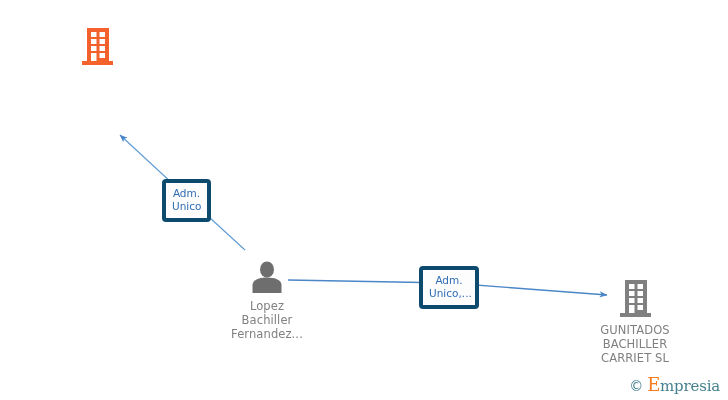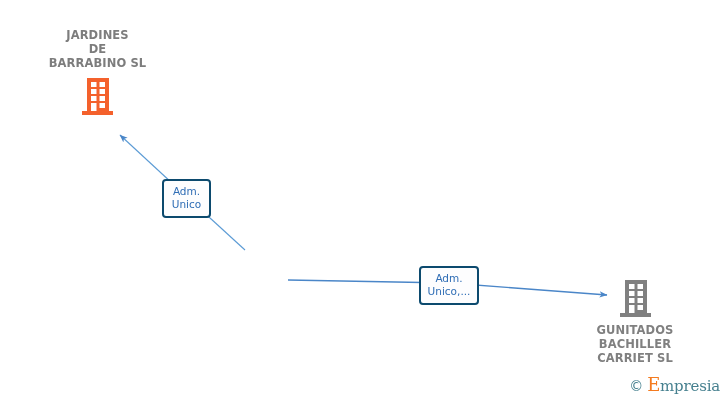--- a/index.html
+++ b/index.html
@@ -64,40 +64,39 @@
   }
   #node-person .node-label {
     margin-top: 6px;
   }
 
   
   #node-gunitados {
     left: 565px;
     top: 280px;
     width: 140px;
-    font-weight: bold;
   }
   #node-gunitados .node-label {
     margin-top: 6px;
   }
 
   .icon-wrap {
     display: flex;
     justify-content: center;
     align-items: center;
   }
 
   .building-svg { display: block; }
   .person-svg   { display: block; }
 
   
   .edge-label {
     position: absolute;
     background: #fdfdfe;
-    border: 2px solid #0c4a6e;
+    border: 4px solid #0c4a6e;
     border-radius: 4px;
     color: #2f6db5;
     font-size: 10.5px;
     line-height: 13px;
     text-align: center;
     padding: 4px 6px 5px 6px;
     box-sizing: border-box;
     white-space: pre-line;
   }
   #edge-label-1 {
@@ -154,43 +153,53 @@
       <line x1="186" y1="196" x2="120" y2="135" stroke="#5b9bd5" stroke-width="1.1" marker-end="url(#arrow-blue)"></line>
     </g>
 
     <g>
       <line x1="288" y1="280" x2="449" y2="283" stroke="#4a86c8" stroke-width="1.4"></line>
       <line x1="449" y1="283" x2="607" y2="295" stroke="#4a86c8" stroke-width="1.4" marker-end="url(#arrow-blue)"></line>
     </g>
   </svg>
 
   <div class="node" id="node-jardines">
-    <div class="node-label bold">JARDINES
-DE
-BARRABINO SL</div>
     <div class="icon-wrap">
       <svg class="building-svg" width="35" height="37" viewBox="0 0 35 37" xmlns="http://www.w3.org/2000/svg">
 
         <rect x="7" y="0" width="22" height="33" fill="#f4612c"></rect>
 
         <rect x="2" y="33" width="31" height="4" fill="#f4612c"></rect>
 
         <rect x="11" y="4" width="5.5" height="5" fill="#ffffff"></rect>
         <rect x="19.5" y="4" width="5.5" height="5" fill="#ffffff"></rect>
         <rect x="11" y="11" width="5.5" height="5" fill="#ffffff"></rect>
         <rect x="19.5" y="11" width="5.5" height="5" fill="#ffffff"></rect>
         <rect x="11" y="18" width="5.5" height="5" fill="#ffffff"></rect>
         <rect x="19.5" y="18" width="5.5" height="5" fill="#ffffff"></rect>
 
         <rect x="11" y="25" width="5.5" height="8" fill="#ffffff"></rect>
         <rect x="19.5" y="25" width="5.5" height="5" fill="#ffffff"></rect>
       </svg>
     </div>
   </div>
 
+  <div class="node" id="node-person">
+    <div class="icon-wrap">
+      <svg class="person-svg" width="34" height="32" viewBox="0 0 34 32" xmlns="http://www.w3.org/2000/svg">
+
+        <ellipse cx="17" cy="8.5" rx="7" ry="8" fill="#6e6e6e"></ellipse>
+
+        <path d="M2.5,32 L2.5,24 C2.5,19.2 8.5,16.5 17,16.5 C25.5,16.5 31.5,19.2 31.5,24 L31.5,32 Z" fill="#6e6e6e"></path>
+      </svg>
+    </div>
+    <div class="node-label">Lopez
+Bachiller
+Fernandez...</div>
+  </div>
 
   <div class="node" id="node-gunitados">
     <div class="icon-wrap">
       <svg class="building-svg" width="35" height="37" viewBox="0 0 35 37" xmlns="http://www.w3.org/2000/svg">
         <rect x="7" y="0" width="22" height="33" fill="#808080"></rect>
         <rect x="2" y="33" width="31" height="4" fill="#808080"></rect>
         <rect x="11" y="4" width="5.5" height="5" fill="#ffffff"></rect>
         <rect x="19.5" y="4" width="5.5" height="5" fill="#ffffff"></rect>
         <rect x="11" y="11" width="5.5" height="5" fill="#ffffff"></rect>
         <rect x="19.5" y="11" width="5.5" height="5" fill="#ffffff"></rect>

